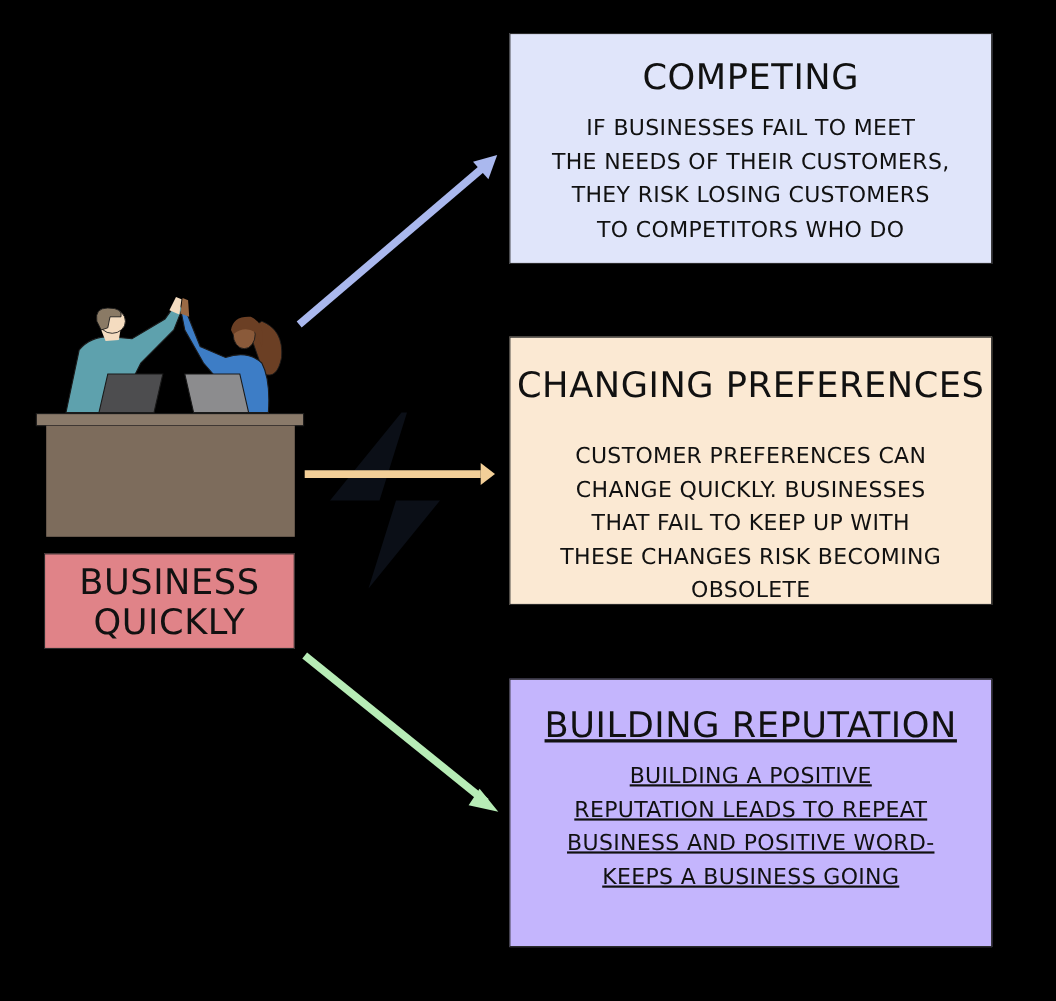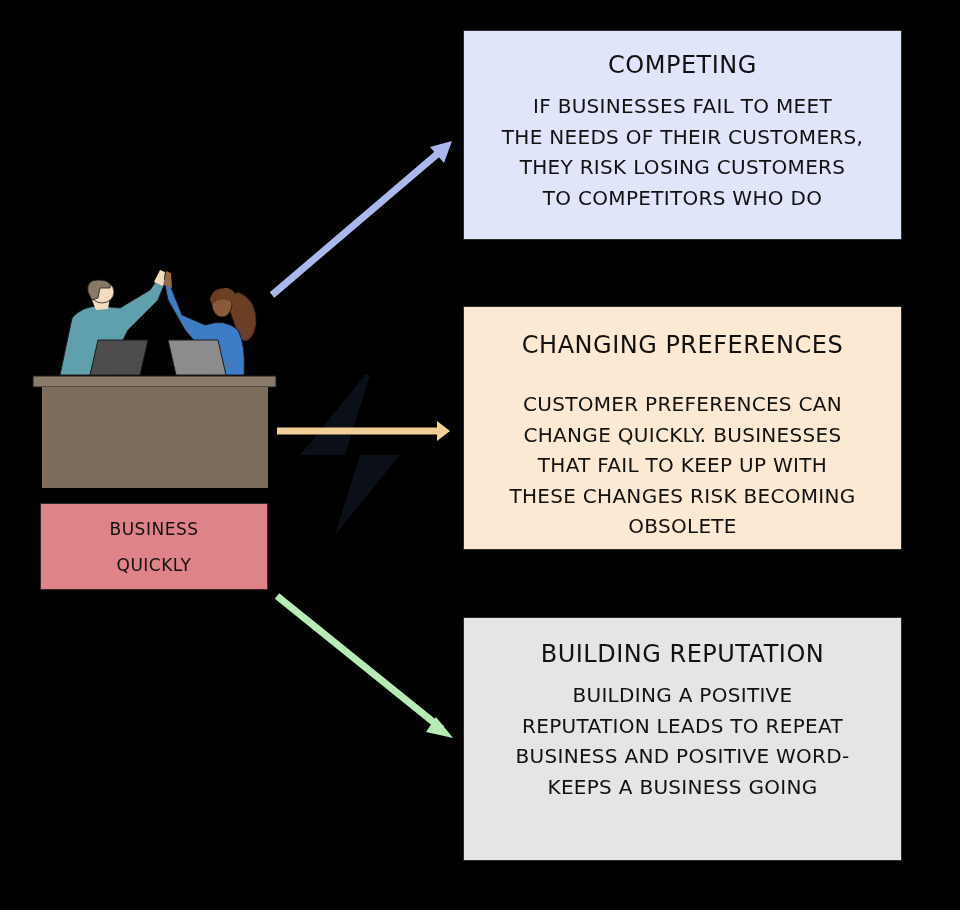--- a/index.html
+++ b/index.html
@@ -9,35 +9,35 @@
     font-family: "DejaVu Sans", sans-serif;
   }
   .box {
     position: absolute; box-sizing: border-box;
     border: 1px solid #2a2a2a;
     color: #111111; text-align: center;
     text-transform: uppercase;
     display: flex; flex-direction: column; align-items: center;
   }
   .box .title {
-    font-size: 24px; letter-spacing: 0.5px; margin-bottom: 12px;
+    font-size: 32px; letter-spacing: 0.5px; margin-bottom: 12px;
   }
   .box .body {
     font-size: 20px; line-height: 30.5px; letter-spacing: 0.3px;
   }
   .box .body span { display: block; white-space: pre; }
   #box-competing { left: 463px; top: 30px; width: 439px; height: 210px; padding-top: 20px; }
   #box-changing  { left: 463px; top: 306px; width: 439px; height: 244px; padding-top: 24px; gap: 18px; }
   #box-reputation{ left: 463px; top: 617px; width: 439px; height: 244px; padding-top: 22px; }
 
   #survival-label {
     position: absolute; left: 40px; top: 503px; width: 228px; height: 87px;
     box-sizing: border-box; border: 1px solid #2a2a2a;
     display: flex; flex-direction: column; align-items: center; justify-content: center;
-    color: #111111; font-size: 17px; line-height: 36px; letter-spacing: 0.5px;
+    color: #111111; font-size: 32px; line-height: 36px; letter-spacing: 0.5px;
   }
   svg.layer { position: absolute; left: 0; top: 0; }
 </style>
 </head>
 <body style="background: rgb(0, 0, 0);">
 
 <svg class="layer" width="960" height="910">
 
   <polygon points="365,375 300,455 360,455 335,535 400,455 345,455 370,375" fill="#0b0f17"></polygon>
 
@@ -99,21 +99,21 @@
   <div class="title">CHANGING PREFERENCES</div>
   <div class="body">
     <span>CUSTOMER PREFERENCES CAN</span>
     <span>CHANGE QUICKLY. BUSINESSES</span>
     <span>THAT FAIL TO KEEP UP WITH</span>
     <span>THESE CHANGES RISK BECOMING</span>
     <span>OBSOLETE</span>
   </div>
 </div>
 
-<div class="box" id="box-reputation" style="background: #e5e5e5;">
+<div class="box" id="box-reputation" style="background: #c4b5fd; text-decoration: underline;">
   <div class="title">BUILDING REPUTATION</div>
   <div class="body">
     <span>BUILDING A POSITIVE</span>
     <span>REPUTATION LEADS TO REPEAT</span>
     <span>BUSINESS AND POSITIVE WORD-</span>
     <span>KEEPS A BUSINESS GOING</span>
   </div>
 </div>
 
 </body></html>

